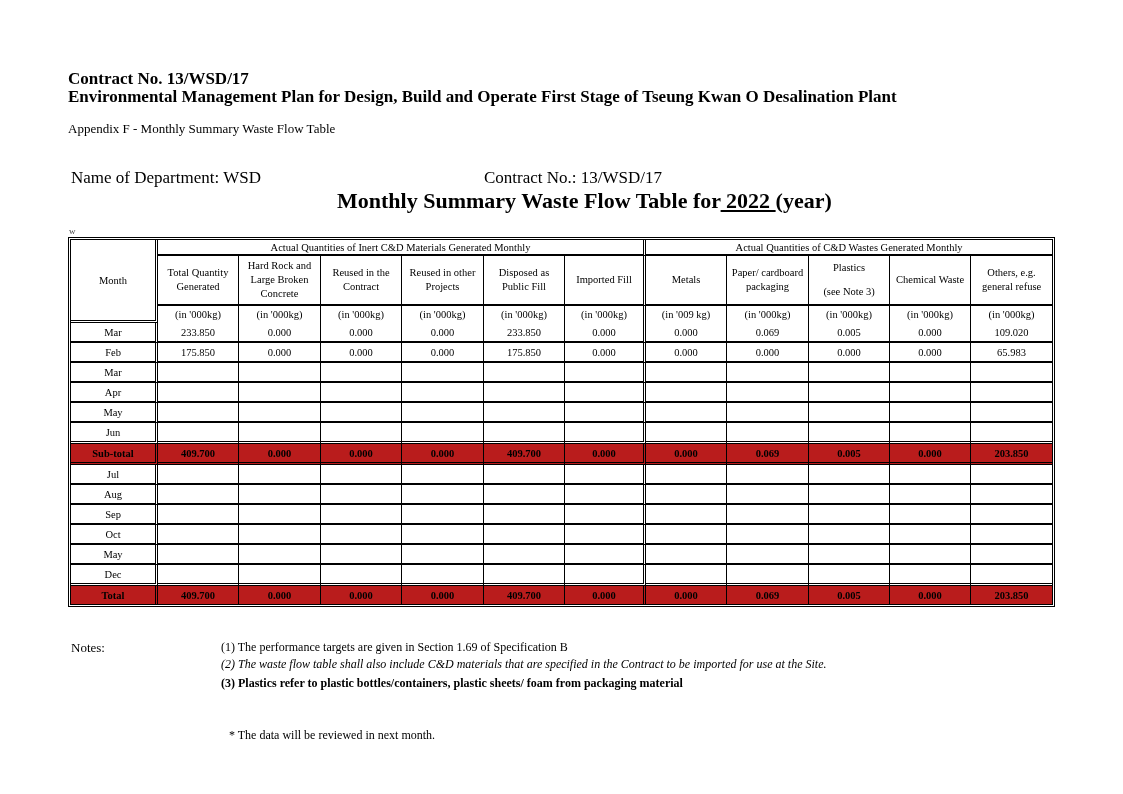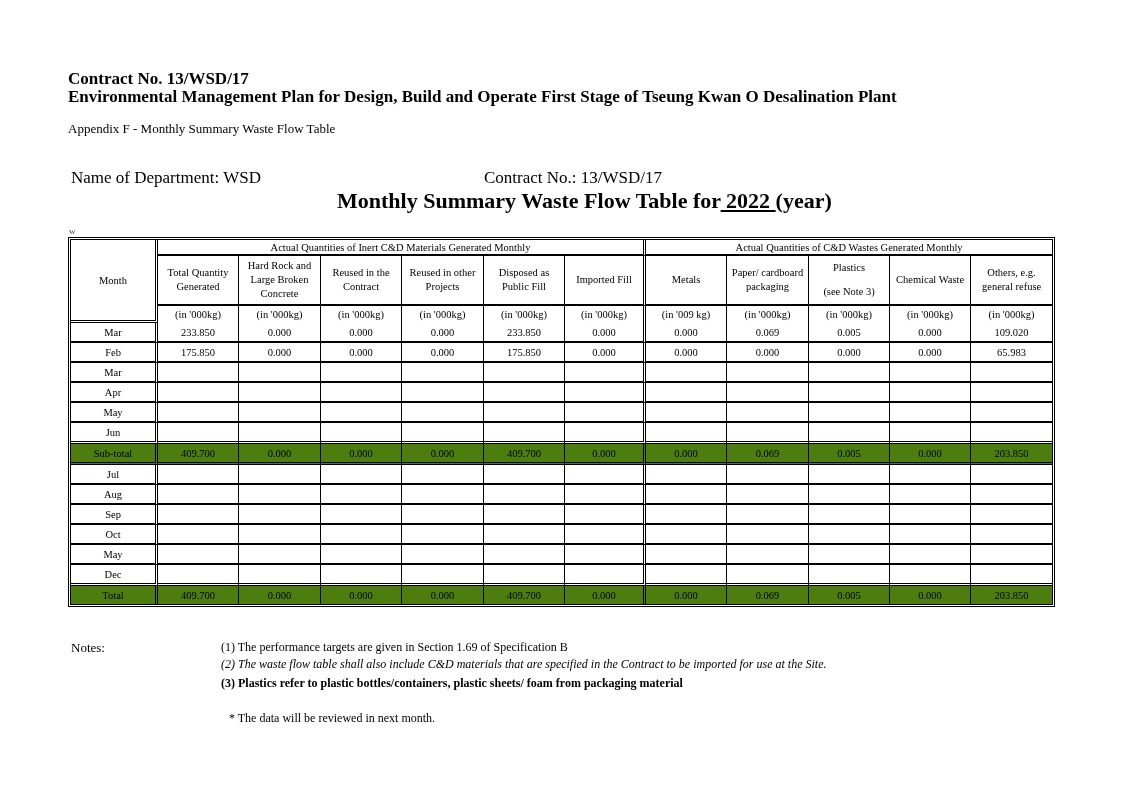--- a/index.html
+++ b/index.html
@@ -31,28 +31,28 @@
     padding: 0; font-weight: normal; overflow: hidden;
   }
   table.wf tr > *:last-child { border-right: none; }
   table.wf tr:last-child > * { border-bottom: none; }
   table.wf .dbl-r { border-right: 3px double #000; }
   table.wf .dbl-b { border-bottom: 3px double #000; }
   table.wf .grp { height: 16px; }
   table.wf .colhead { height: 50px; line-height: 14px; }
   table.wf .units { height: 17px; }
   table.wf .data td { height: 18px; }
-  table.wf .shade td { background: #4d7c0f; }
+  table.wf .shade td { background: #b91c1c; font-weight: bold; }
 
   #notes-label { left: 71px; top: 640px; font-size: 13px; }
   .note { left: 221px; font-size: 12px; }
   #note-1 { top: 640px; }
   #note-2 { top: 657px; font-style: italic; }
   #note-3 { top: 676px; font-weight: bold; }
-  #review { left: 229px; top: 711px; font-size: 12px; }
+  #review { left: 229px; top: 728px; font-size: 12px; }
   #page-footer { left: 513px; top: 746px; font-size: 16px; margin-top: 48px; }
 </style>
 </head>
 <body>
 
 <div class="abs hdr-bold" id="contract-line">Contract No. 13/WSD/17</div>
 <div class="abs hdr-bold" id="plan-title">Environmental Management Plan for Design, Build and Operate First Stage of Tseung Kwan O Desalination Plant</div>
 <div class="abs" id="appendix">Appendix F - Monthly Summary Waste Flow Table</div>
 <div class="abs plain" id="dept">Name of Department: WSD</div>
 <div class="abs plain" id="contract-no">Contract No.:  13/WSD/17</div>

